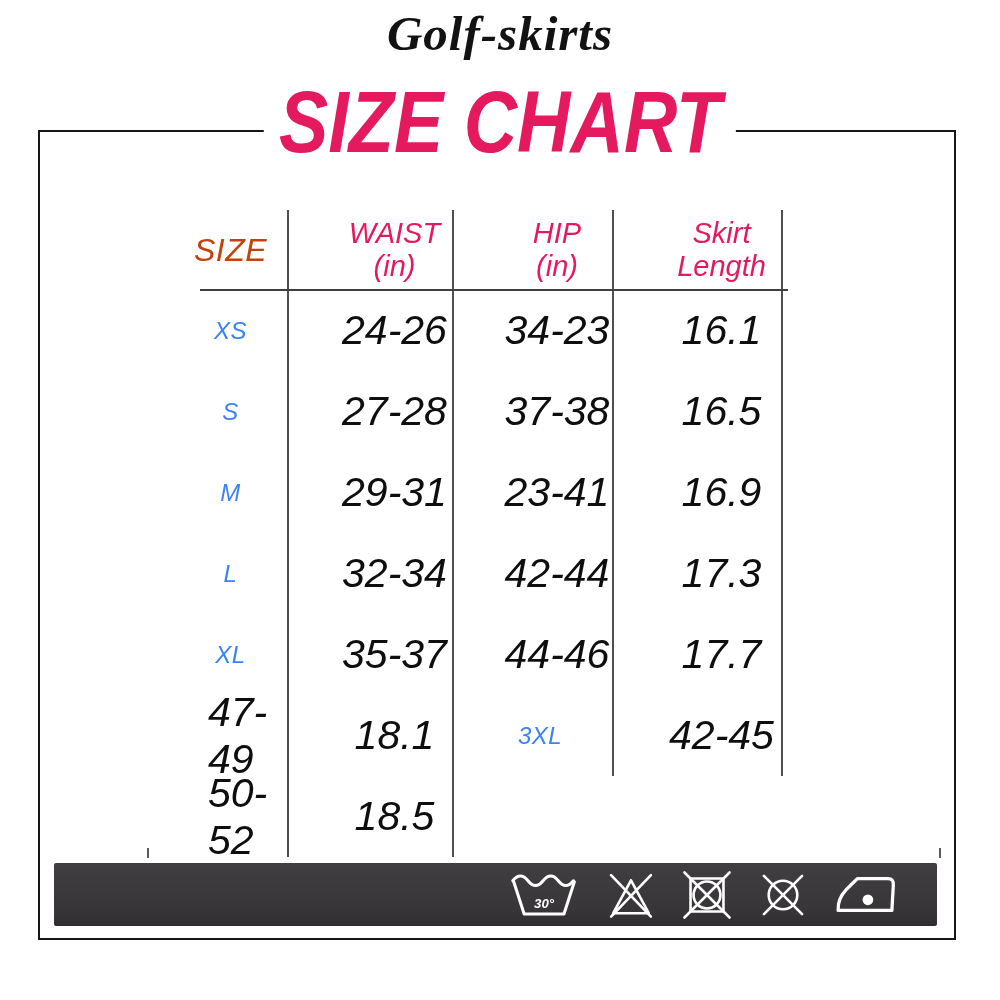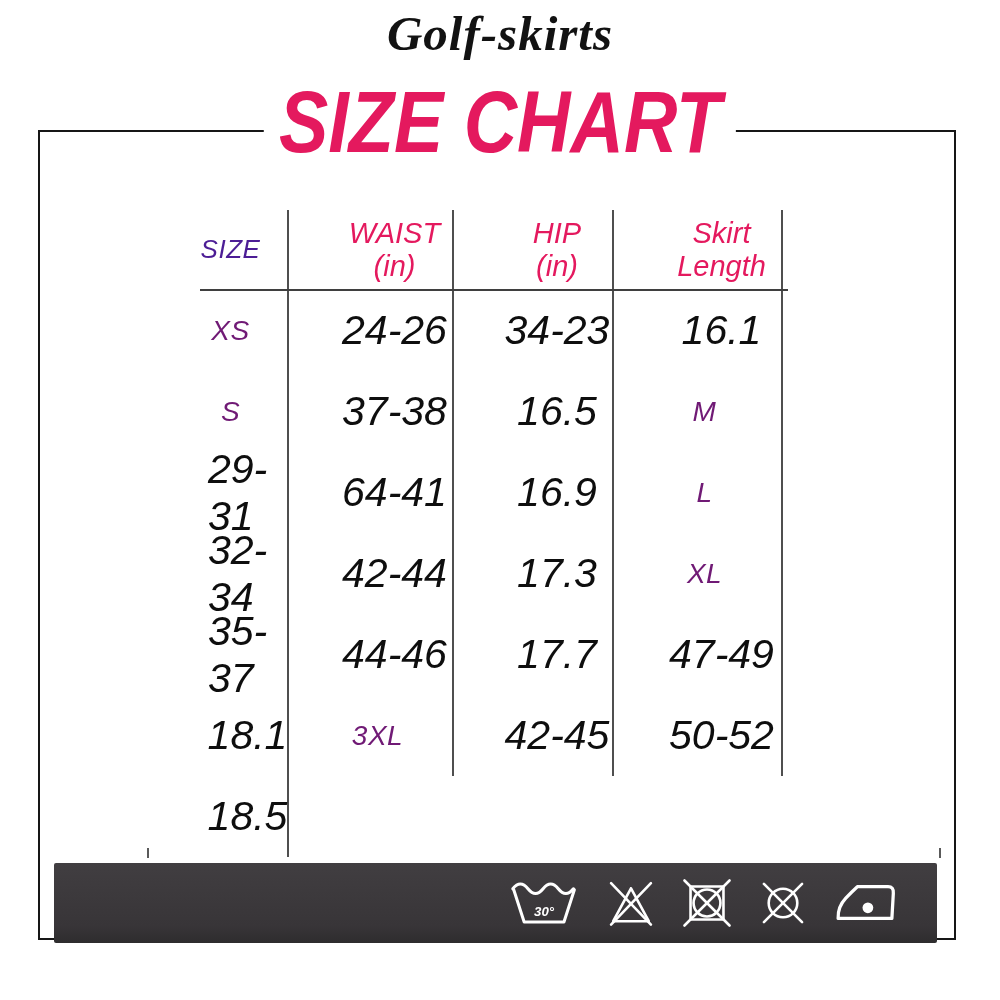--- a/index.html
+++ b/index.html
@@ -43,35 +43,35 @@
     display:flex; align-items:center; justify-content:center;
     color:#0f0f0f;
     padding-left:48px;
   }
   .col-border { border-right:2px solid #4f4f4f; }
   .hdr {
     font-size:29px; line-height:1.15; text-align:center;
     white-space:pre-line; font-weight:400;
   }
   .hdr-pink { color:#E4195E; }
-  .hdr-size { color:#4c1d95; font-size:26px; padding-left:14px; letter-spacing:0.5px; }
-  .size-label { font-size:28px; color:#701a75; padding-left:14px; letter-spacing:0.5px; }
+  .hdr-size { color:#c2410c; font-size:32px; padding-left:14px; letter-spacing:0.5px; }
+  .size-label { font-size:24px; color:#3b82f6; padding-left:14px; letter-spacing:0.5px; }
   .value { font-size:41px; color:#0e0e0e; }
 
   .header-underline {
     position:absolute; left:200px; top:289px; width:588px; height:2px;
     background:#3f3f3f;
   }
   .edge-tick { position:absolute; width:2px; height:10px; background:#5a5a5a; top:848px; }
   .edge-tick.left  { left:147px; }
   .edge-tick.right { left:939px; }
 
   
   .care-bar {
-    position:absolute; left:54px; top:863px; width:883px; height:80px;
+    position:absolute; left:54px; top:863px; width:883px; height:63px;
     background:linear-gradient(180deg,#413e41 0%, #383538 78%, #2e2c2e 100%);
     border-radius:2px;
     display:flex; align-items:center; justify-content:flex-end;
     gap:24px; padding-right:40px;
   }
   .care-icon { display:block; }
   .care-icon path, .care-icon line, .care-icon rect, .care-icon circle.o {
     stroke:#ffffff; fill:none; stroke-linecap:round; stroke-linejoin:round;
   }
 </style>
@@ -95,26 +95,27 @@
 (in)</div>
     <div class="cell col-border hdr hdr-pink">Skirt
 Length</div>
 
     <div class="cell col-border size-label">XS</div>
     <div class="cell col-border value">24-26</div>
     <div class="cell col-border value">34-23</div>
     <div class="cell col-border value">16.1</div>
 
     <div class="cell col-border size-label">S</div>
+    <div class="cell col-border value">27-28</div>
     <div class="cell col-border value">37-38</div>
     <div class="cell col-border value">16.5</div>
 
     <div class="cell col-border size-label">M</div>
     <div class="cell col-border value">29-31</div>
-    <div class="cell col-border value">64-41</div>
+    <div class="cell col-border value">23-41</div>
     <div class="cell col-border value">16.9</div>
 
     <div class="cell col-border size-label">L</div>
     <div class="cell col-border value">32-34</div>
     <div class="cell col-border value">42-44</div>
     <div class="cell col-border value">17.3</div>
 
     <div class="cell col-border size-label">XL</div>
     <div class="cell col-border value">35-37</div>
     <div class="cell col-border value">44-46</div>

